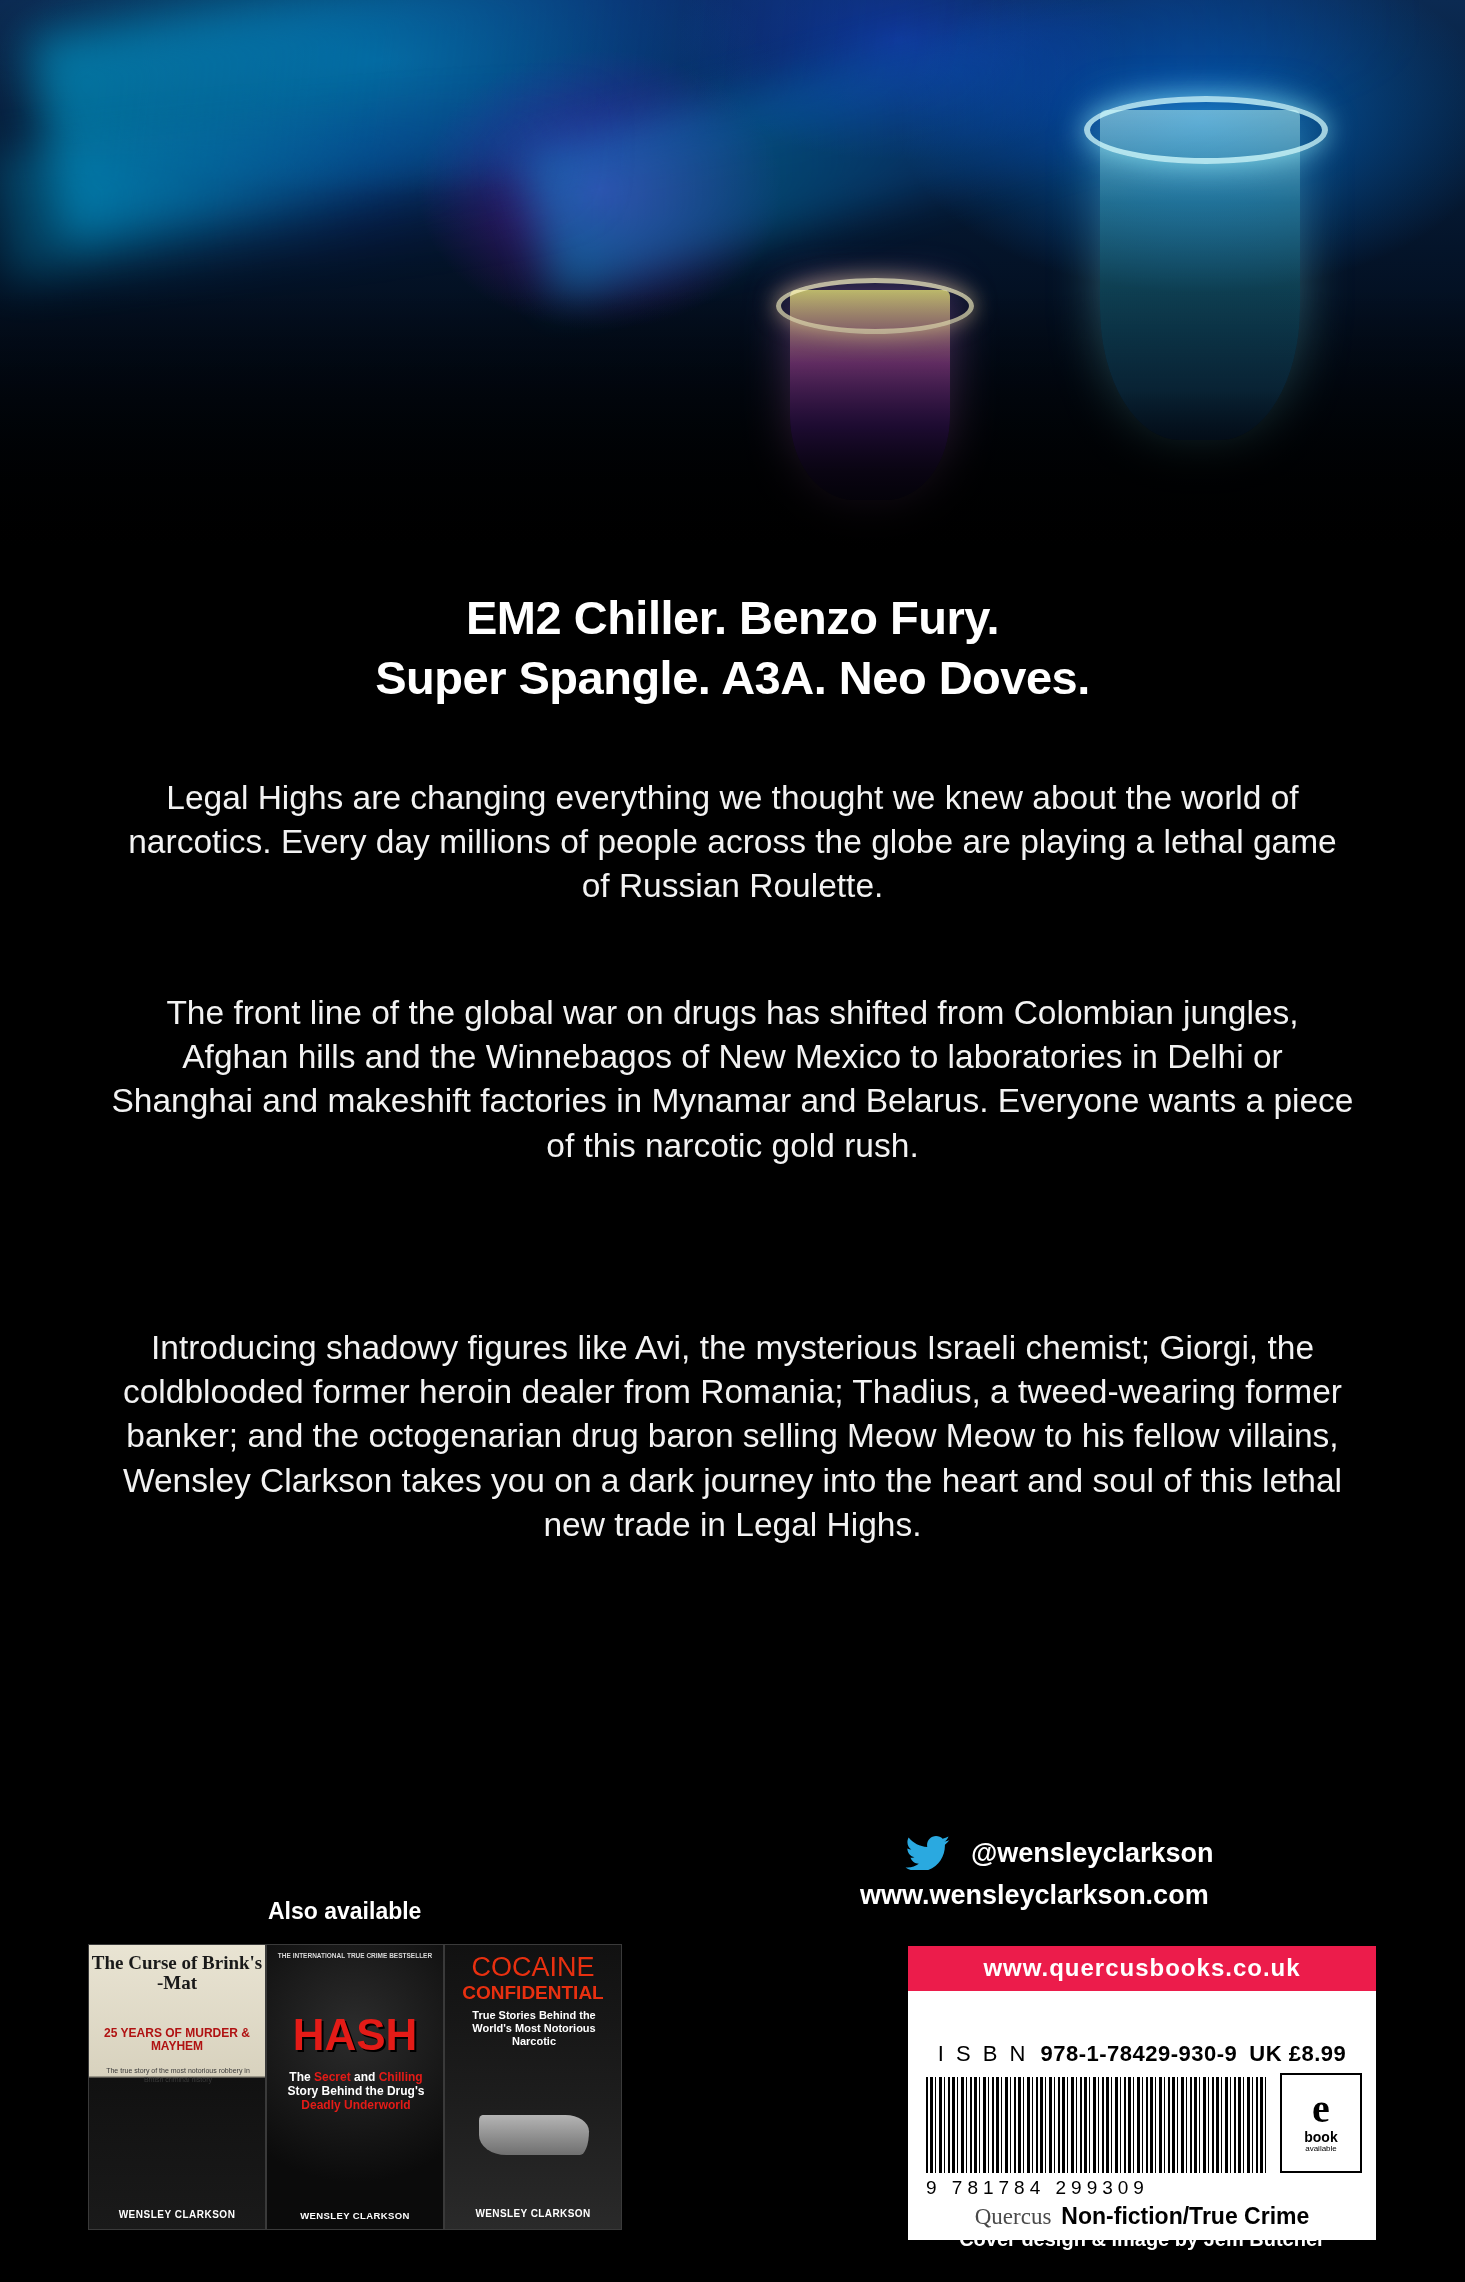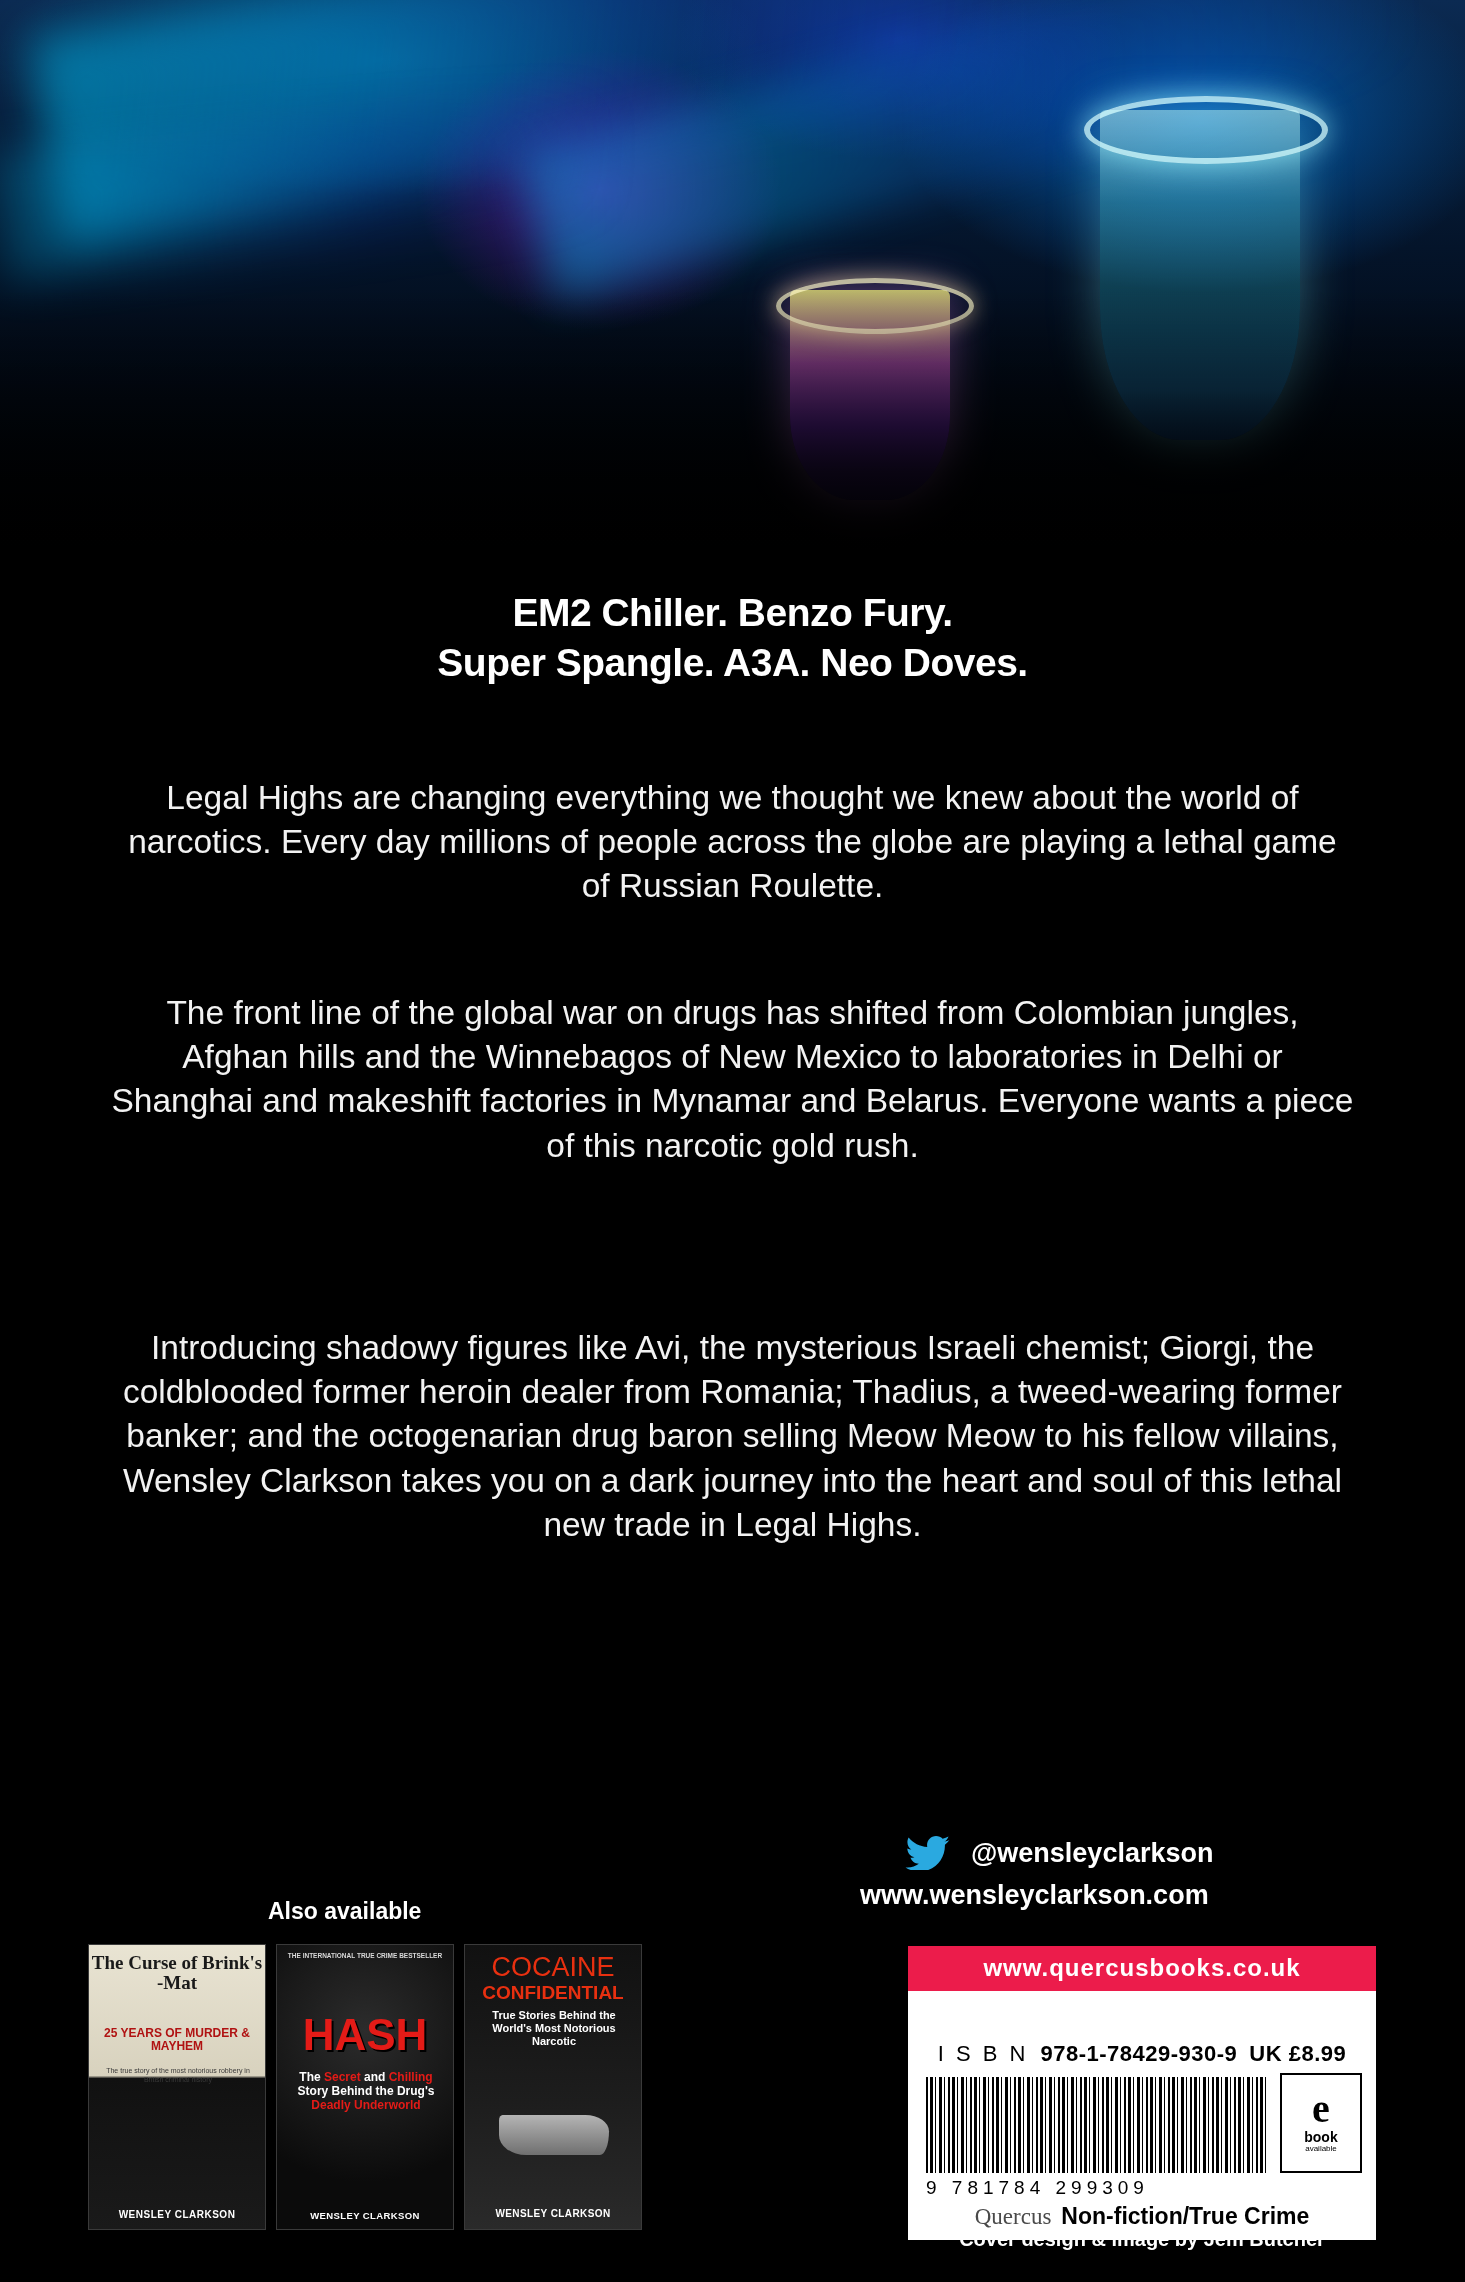--- a/index.html
+++ b/index.html
@@ -84,21 +84,21 @@
     width: 1465px;
     height: 2282px;
   }
   .headline {
     position: absolute;
     left: 0; top: 588px;
     width: 1465px;
     text-align: center;
     color: #ffffff;
     font-weight: 700;
-    font-size: 39px;
+    font-size: 47px;
     line-height: 1.27;
     letter-spacing: -0.5px;
     text-shadow: 0 0 14px rgba(0,0,0,0.9);
   }
   .blurb {
     position: absolute;
     left: 110px;
     width: 1245px;
     color: #f2f2f2;
     font-size: 33.5px;
@@ -118,21 +118,20 @@
     color: #ffffff;
     font-size: 23px;
     font-weight: 700;
   }
   .thumbs {
     position: absolute;
     left: 88px; top: 1944px;
     width: 560px;
     height: 286px;
     display: flex;
-    gap: 10px;
   }
   .thumb {
     width: 178px;
     height: 286px;
     border: 1px solid #3a3a3a;
     position: relative;
     overflow: hidden;
     box-sizing: border-box;
     font-size: 10px;
     color: #fff;

